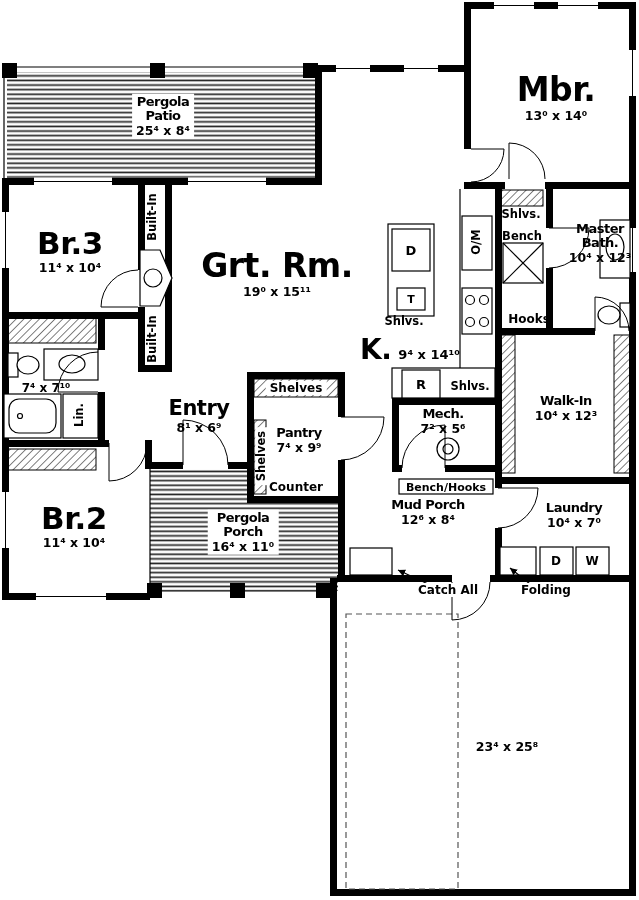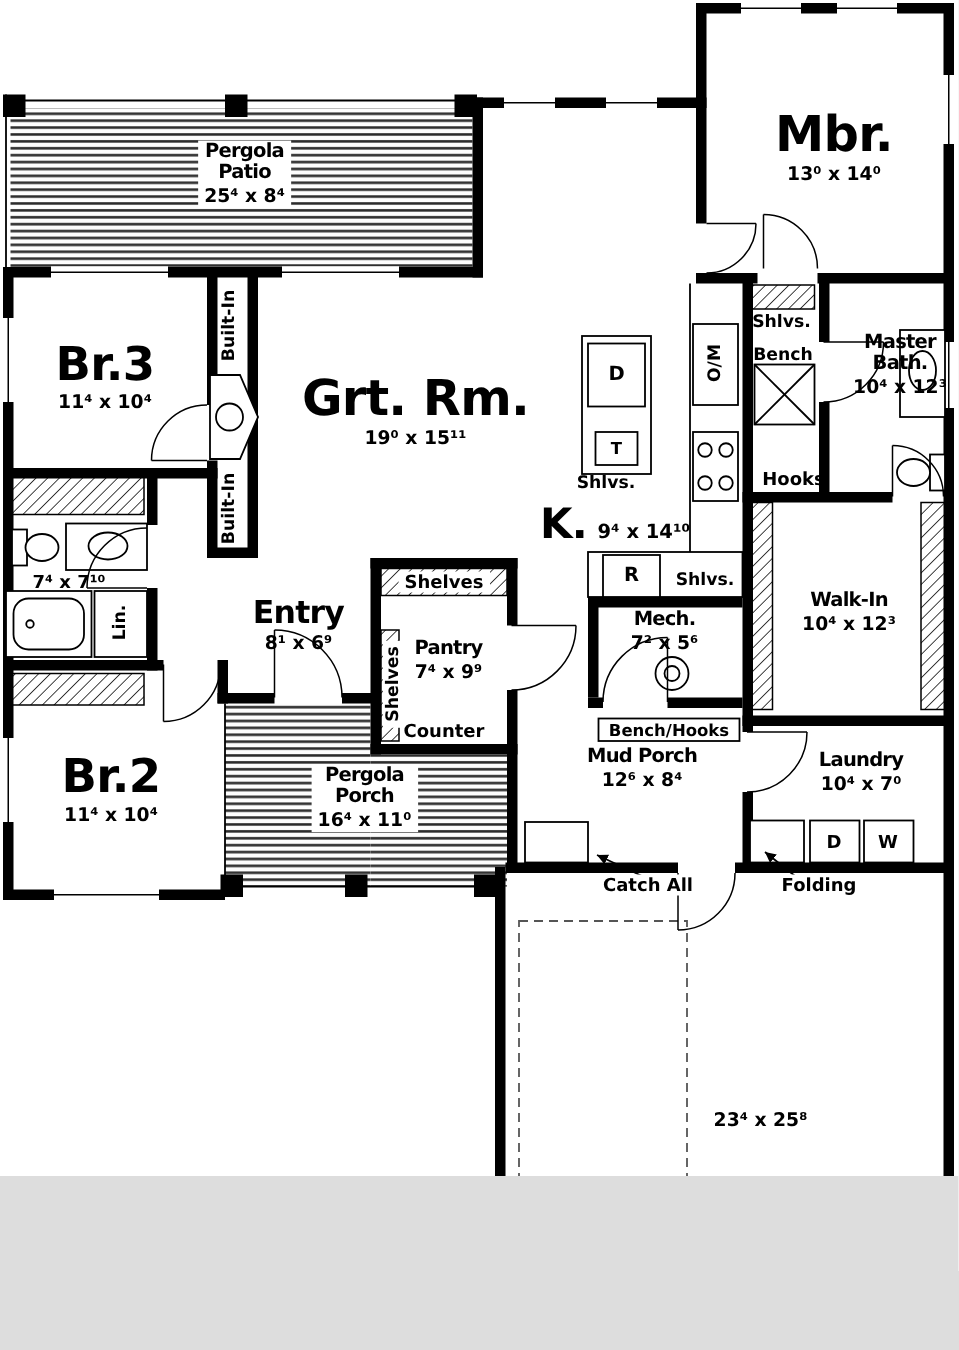--- a/index.html
+++ b/index.html
@@ -1,17 +1,17 @@
 <!DOCTYPE html>
 <html><head>
 <meta charset="utf-8">
 <style>
   *{box-sizing:border-box}
   body{margin:0;background:#ddd}
-  #plan{position:relative;width:639px;height:784px;background:#fff;
+  #plan{position:relative;width:639px;height:900px;background:#fff;
         font-family:"DejaVu Sans","Liberation Sans",sans-serif;color:#000;overflow:hidden}
   #plan svg{position:absolute;left:0;top:0}
   .rl{position:absolute;transform:translate(-50%,-50%);text-align:center;line-height:1.08}
   .nm{font-weight:bold;white-space:pre-line;letter-spacing:-0.5px;display:block}
   .n-xl{font-size:33px}.n-lg{font-size:31px}.n-md{font-size:21px}.n-sm{font-size:13px}
   .dm{font-size:12.5px;font-weight:bold;margin-top:1px;display:block;white-space:nowrap}
   .feat{position:absolute;transform:translate(-50%,-50%);font-size:11.5px;font-weight:bold;
         white-space:nowrap;line-height:1}
   .vert{transform:translate(-50%,-50%) rotate(-90deg)}
   .wbg{background:#fff;padding:1px 4px}
@@ -310,18 +310,18 @@
 <div class="feat" style="left:522px;top:237px">Bench</div>
 <div class="feat" style="left:404px;top:322px">Shlvs.</div>
 <div class="feat fs12" style="left:529px;top:319px">Hooks</div>
 <div class="feat fs13" style="left:411px;top:250px">D</div>
 <div class="feat fs11" style="left:411px;top:299px">T</div>
 <div class="feat fs13" style="left:421px;top:384px">R</div>
 <div class="feat" style="left:470px;top:387px">Shlvs.</div>
 <div class="feat fs12 wbg" style="left:296px;top:388px">Shelves</div>
 <div class="feat fs12" style="left:296px;top:487px">Counter</div>
 <div class="feat fs11" style="left:446px;top:487px">Bench/Hooks</div>
-<div class="feat fs12 wbg" style="left:432px;top:590px">Catch All</div>
+<div class="feat fs12 wbg" style="left:448px;top:590px">Catch All</div>
 <div class="feat fs12 wbg" style="left:546px;top:590px">Folding</div>
 <div class="feat fs12" style="left:556px;top:561px">D</div>
 <div class="feat fs12" style="left:592px;top:561px">W</div>
 
 </div>
 
 </body></html>

